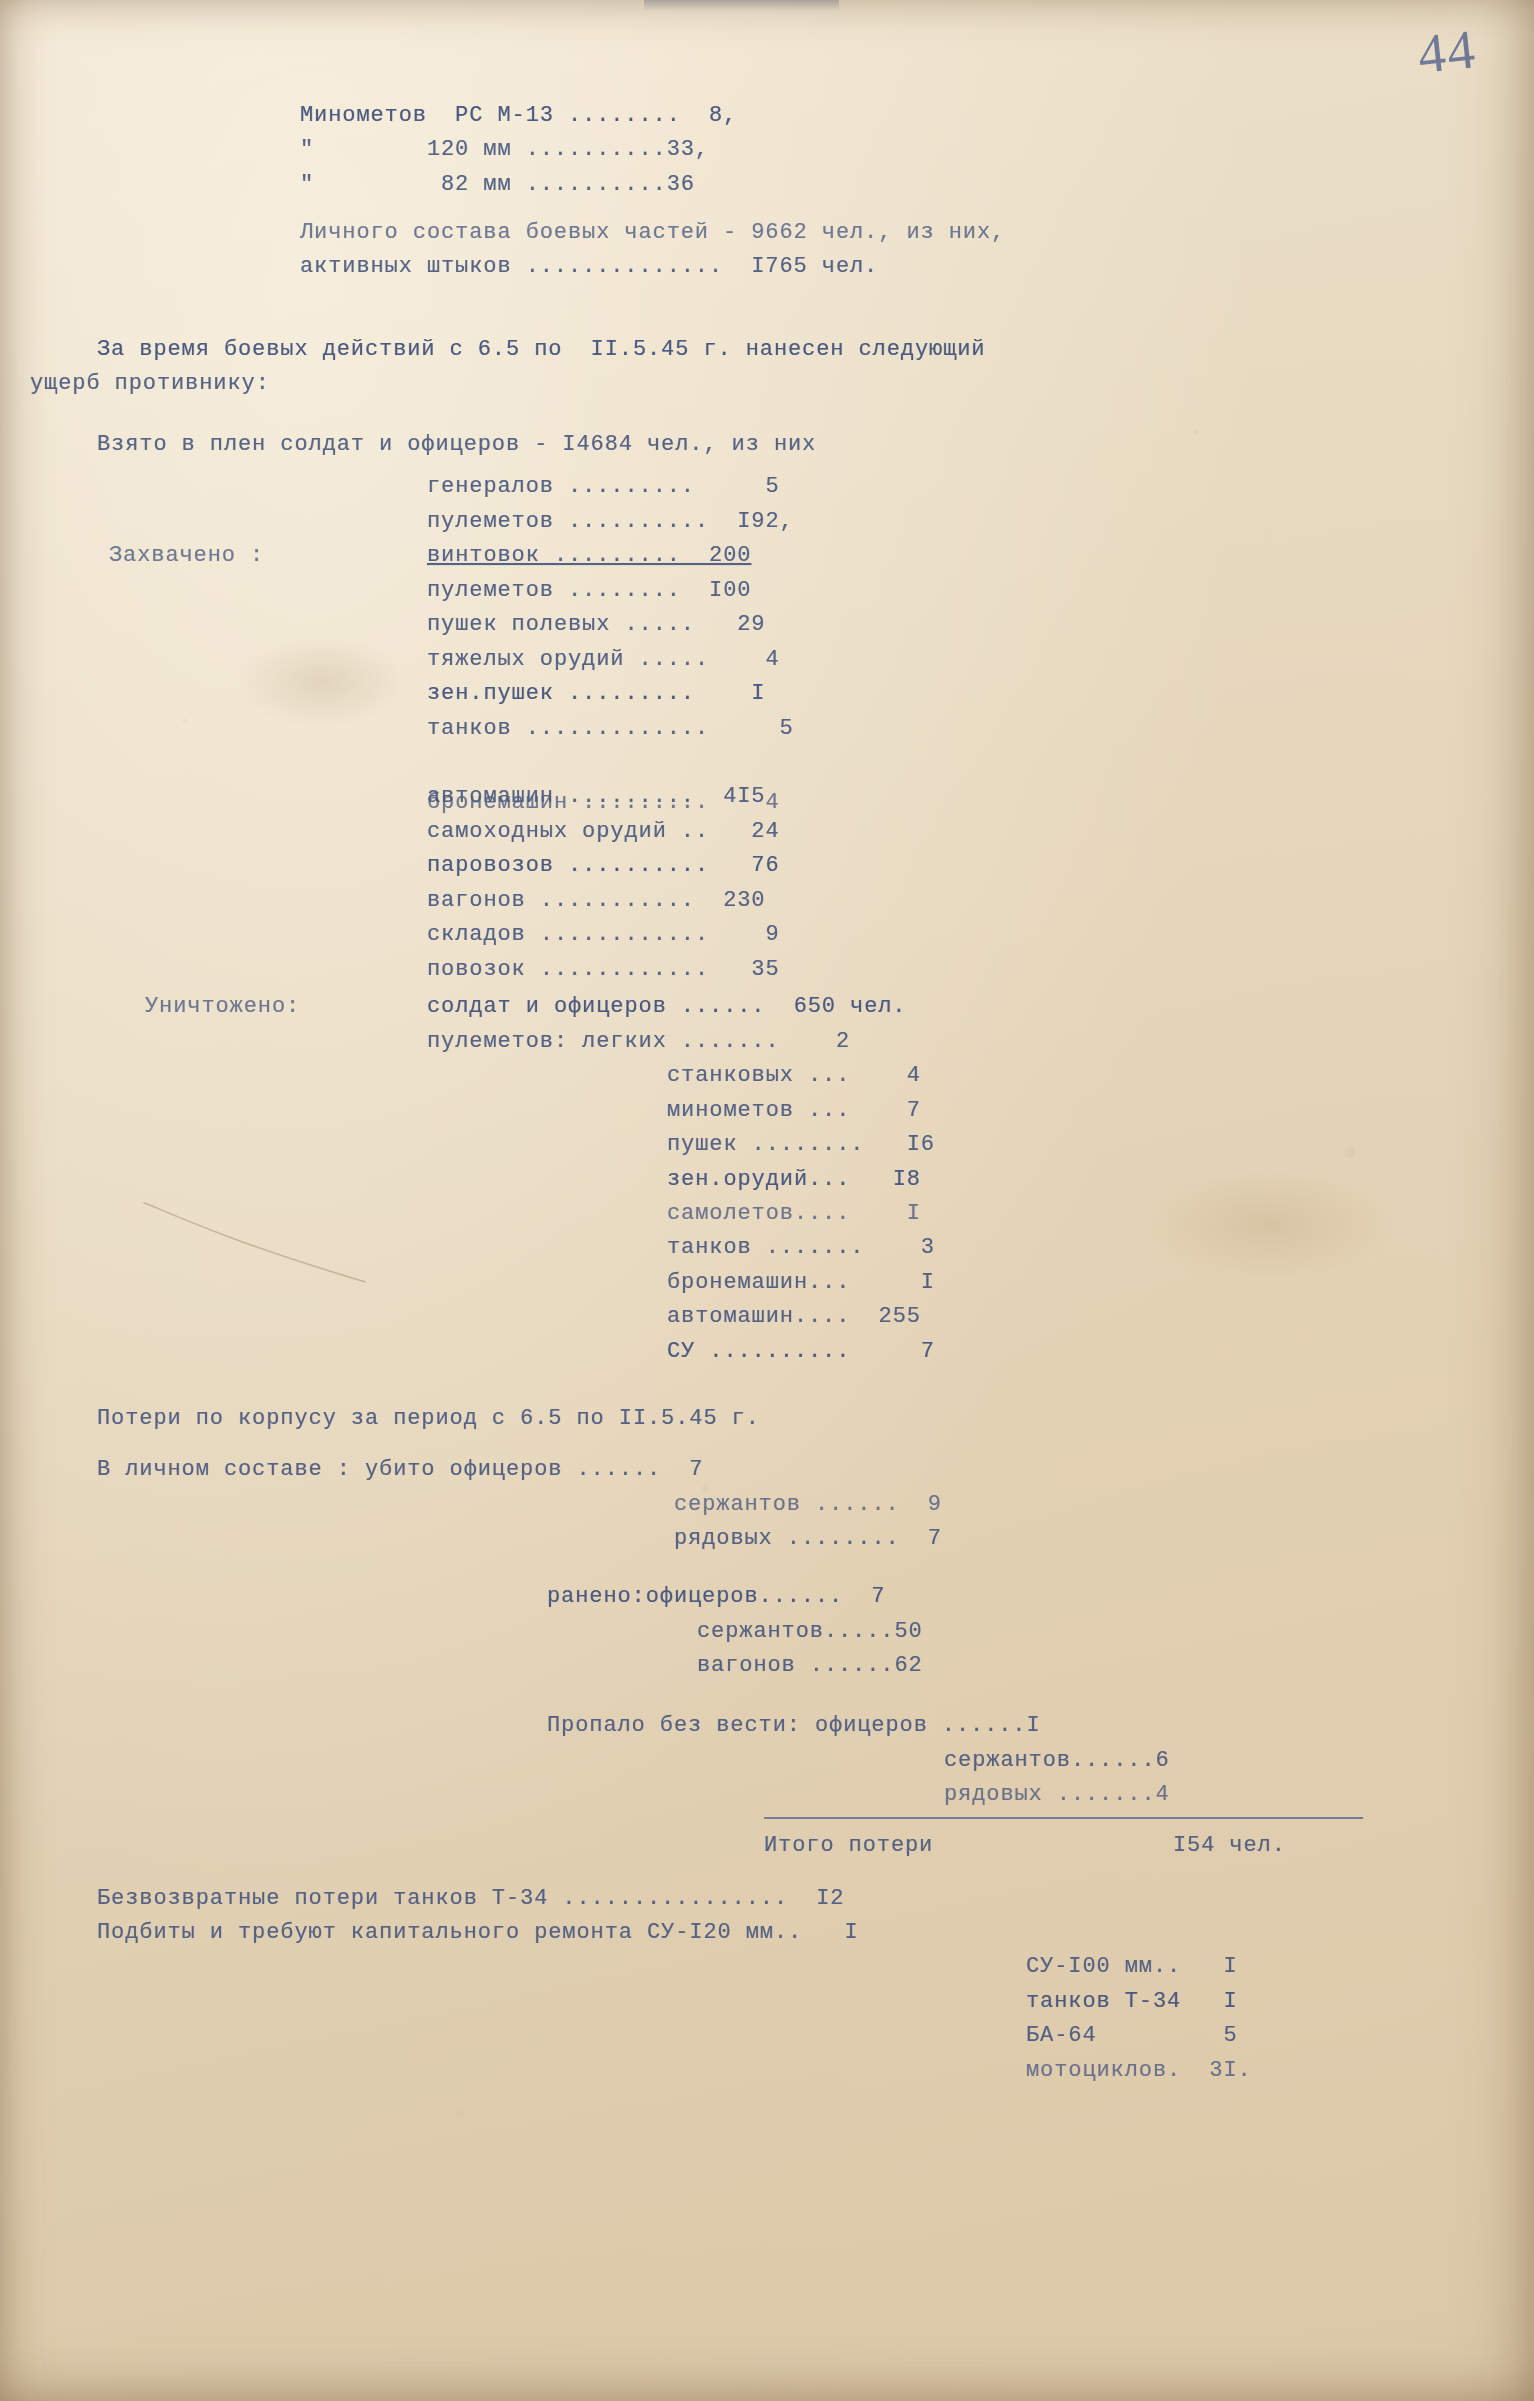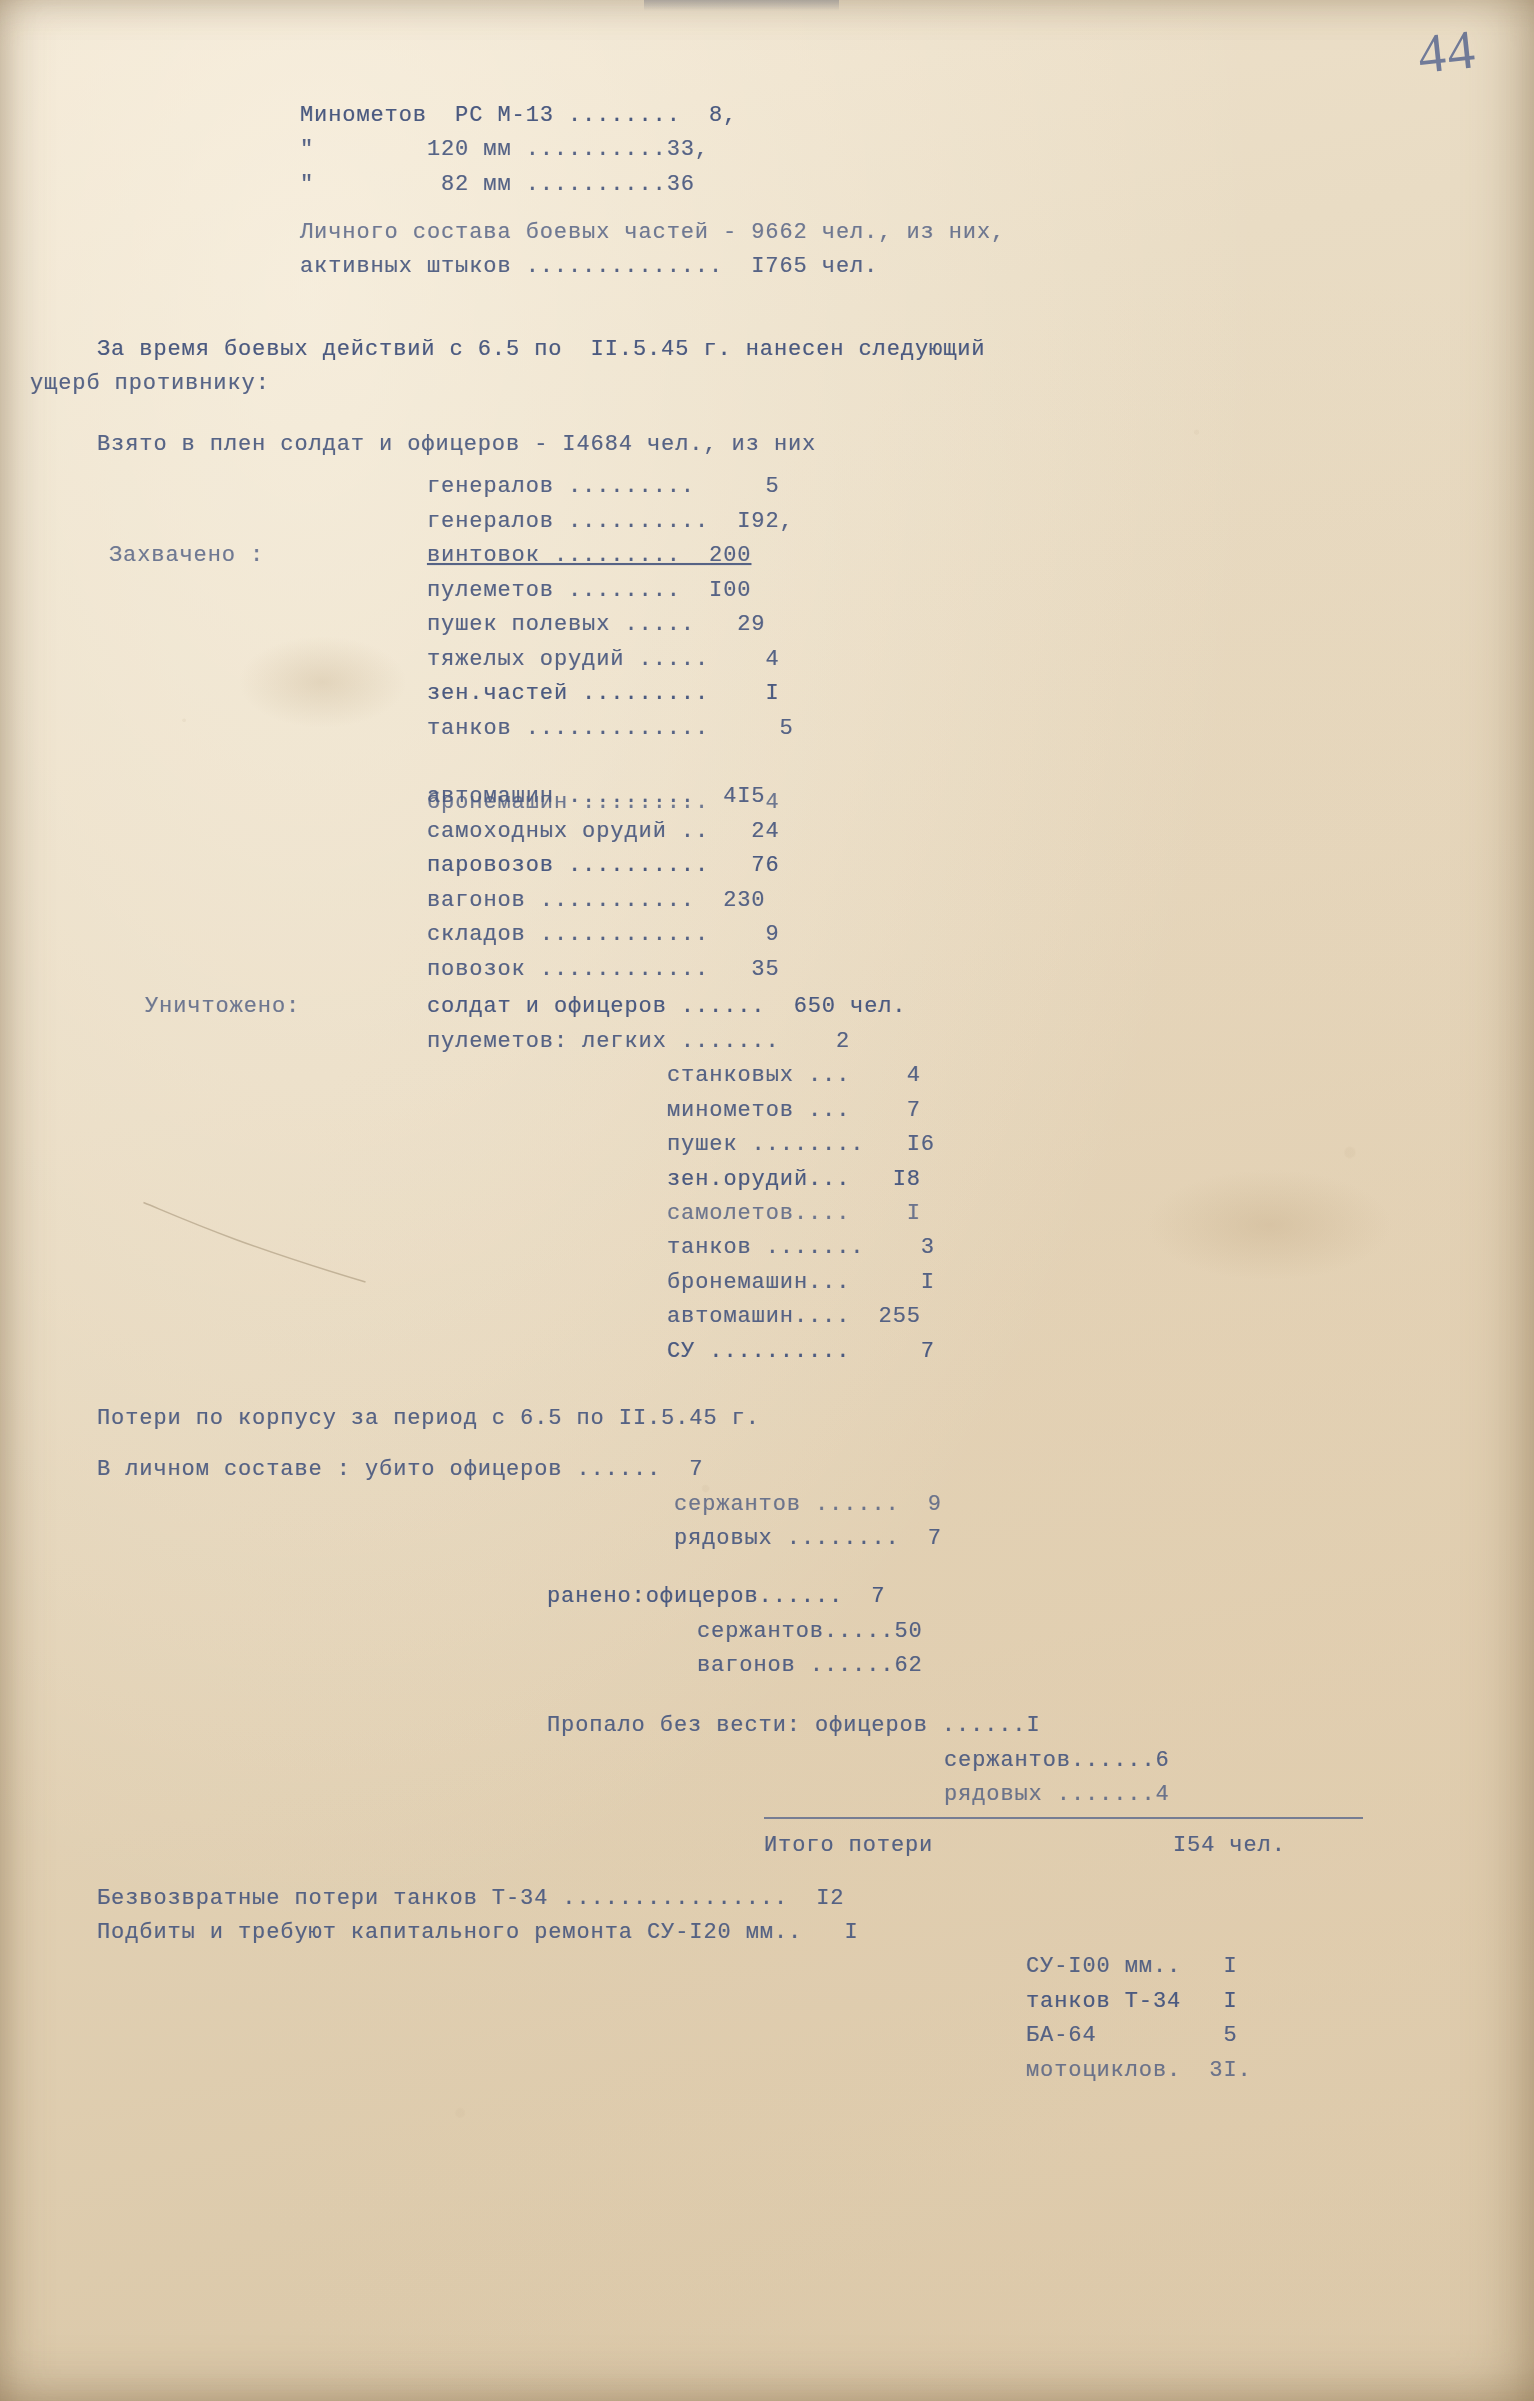--- a/index.html
+++ b/index.html
@@ -125,27 +125,27 @@
   <div id="text-layer">
       <div class="tw strong" style="left: 300px; top: 105px; font-size: 22px;">Минометов  РС М-13 ........  8,</div>
       <div class="tw" style="left: 300px; top: 139px; font-size: 22px;">"        120 мм ..........33,</div>
       <div class="tw" style="left: 300px; top: 174px; font-size: 22px;">"         82 мм ..........36</div>
       <div class="tw faint" style="left: 300px; top: 222px; font-size: 22px;">Личного состава боевых частей - 9662 чел., из них,</div>
       <div class="tw" style="left: 300px; top: 256px; font-size: 22px;">активных штыков ..............  I765 чел.</div>
       <div class="tw strong" style="left: 97px; top: 339px; font-size: 22px;">За время боевых действий с 6.5 по  II.5.45 г. нанесен следующий</div>
       <div class="tw" style="left: 30px; top: 373px; font-size: 22px;">ущерб противнику:</div>
       <div class="tw" style="left: 97px; top: 434px; font-size: 22px;">Взято в плен солдат и офицеров - I4684 чел., из них</div>
       <div class="tw" style="left: 427px; top: 476px; font-size: 22px;">генералов .........     5</div>
-      <div class="tw" style="left: 427px; top: 511px; font-size: 22px;">генералов ..........  I92,</div>
+      <div class="tw" style="left: 427px; top: 511px; font-size: 22px;">пулеметов ..........  I92,</div>
       <div class="tw faint" style="left: 109px; top: 545px; font-size: 22px;">Захвачено :</div>
       <div class="tw" style="left: 427px; top: 545px; font-size: 22px; text-decoration: underline;">винтовок .........  200</div>
       <div class="tw" style="left: 427px; top: 580px; font-size: 22px;">пулеметов ........  I00</div>
       <div class="tw" style="left: 427px; top: 614px; font-size: 22px;">пушек полевых .....   29</div>
       <div class="tw" style="left: 427px; top: 649px; font-size: 22px;">тяжелых орудий .....    4</div>
-      <div class="tw strong" style="left: 427px; top: 683px; font-size: 22px;">зен.частей .........    I</div>
+      <div class="tw strong" style="left: 427px; top: 683px; font-size: 22px;">зен.пушек .........    I</div>
       <div class="tw" style="left: 427px; top: 718px; font-size: 22px;">танков .............     5</div>
       <div class="tw faint" style="left: 427px; top: 752px; font-size: 22px; margin-top: 40px;">бронемашин .........    4</div>
       <div class="tw" style="left: 427px; top: 786px; font-size: 22px;">автомашин .........  4I5</div>
       <div class="tw" style="left: 427px; top: 821px; font-size: 22px;">самоходных орудий ..   24</div>
       <div class="tw strong" style="left: 427px; top: 855px; font-size: 22px;">паровозов ..........   76</div>
       <div class="tw" style="left: 427px; top: 890px; font-size: 22px;">вагонов ...........  230</div>
       <div class="tw" style="left: 427px; top: 924px; font-size: 22px;">складов ............    9</div>
       <div class="tw" style="left: 427px; top: 959px; font-size: 22px;">повозок ............   35</div>
       <div class="tw faint" style="left: 105px; top: 996px; font-size: 22px; margin-left: 40px;">Уничтожено:</div>
       <div class="tw strong" style="left: 427px; top: 996px; font-size: 22px;">солдат и офицеров ......  650 чел.</div>

